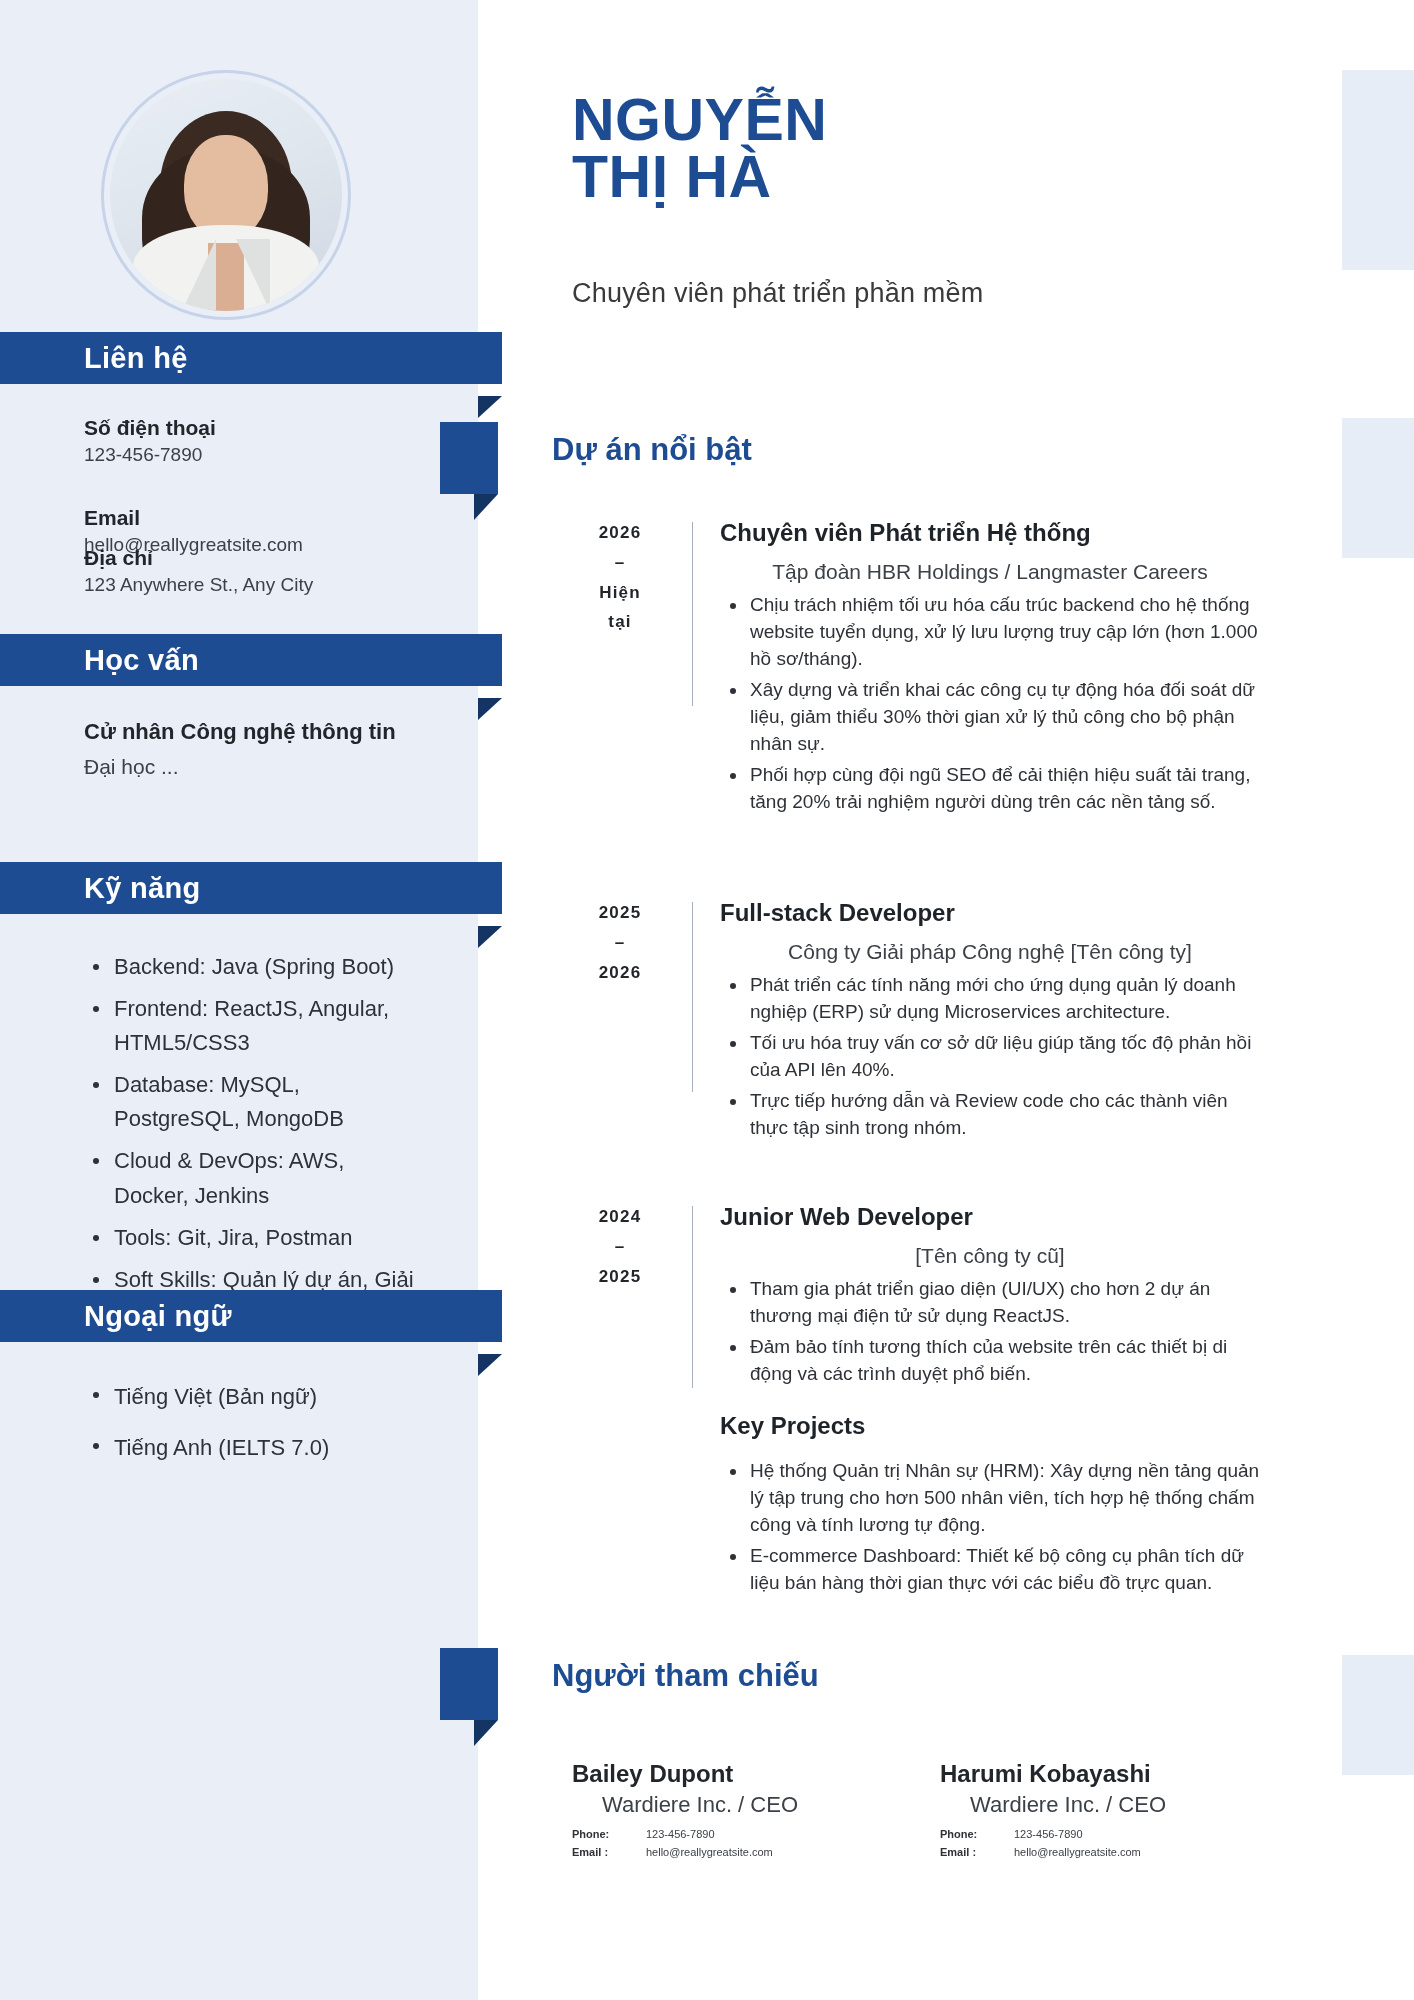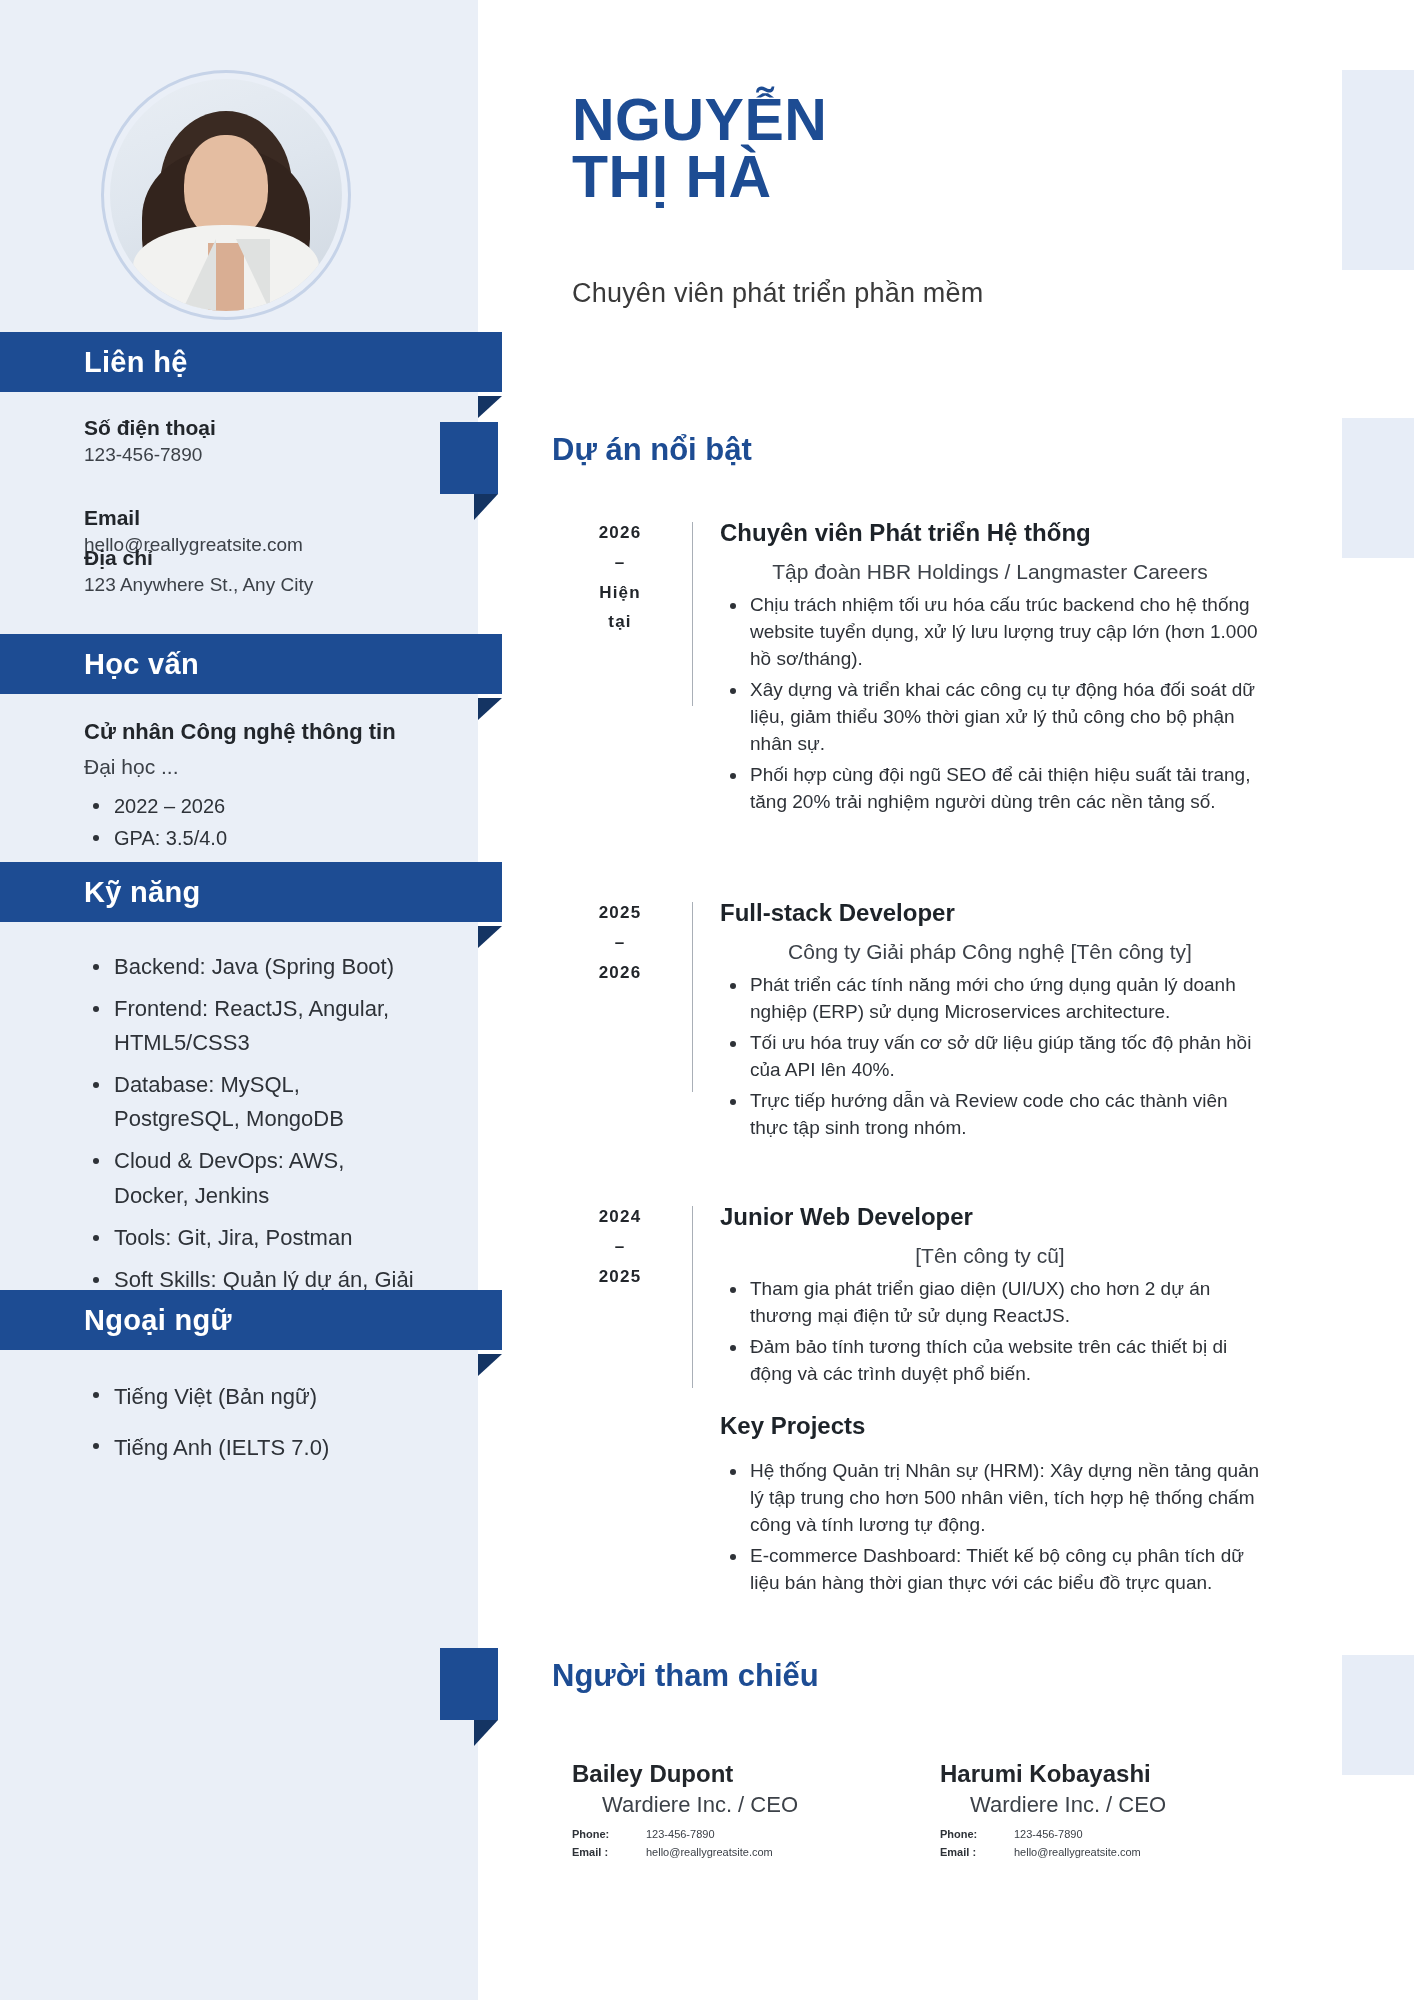--- a/index.html
+++ b/index.html
@@ -136,21 +136,21 @@
     font-size: 27px;
     color: #3a3a3a;
     letter-spacing: 0.2px;
   }
 
   
   .ribbon {
     position: absolute;
     left: 0;
     width: 502px;
-    height: 60px;
+    height: 52px;
     background: #1d4c93;
     display: flex;
     align-items: center;
   }
   .ribbon span {
     color: #ffffff;
     font-size: 29px;
     font-weight: 800;
     margin-left: 84px;
     letter-spacing: 0.3px;
@@ -339,24 +339,20 @@
   </div>
 
   <div class="ribbon" style="top:634px;">
     <span>Học vấn</span>
   </div>
   <div class="ribbon-fold" style="top:698px;"></div>
 
   <div class="l-block" style="top:718px;">
     <div class="l-title">Cử nhân Công nghệ thông tin</div>
     <div class="l-sub">Đại học ...</div>
-    <ul class="l-list">
-      <li>2022 – 2026</li>
-      <li>GPA: 3.5/4.0</li>
-    </ul>
   </div>
 
   <div class="ribbon" style="top:862px;">
     <span>Kỹ năng</span>
   </div>
   <div class="ribbon-fold" style="top:926px;"></div>
 
   <div class="l-block" style="top:938px;">
     <ul class="l-list big">
       <li>Backend: Java (Spring Boot)</li>

